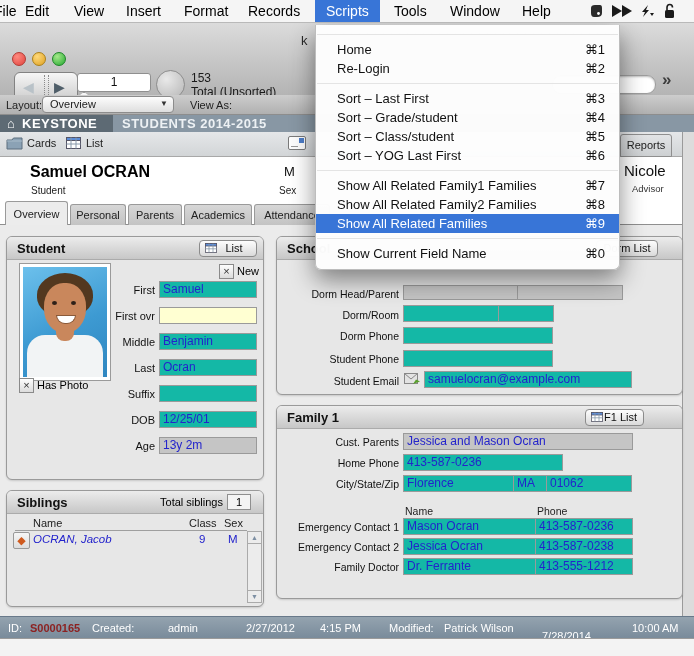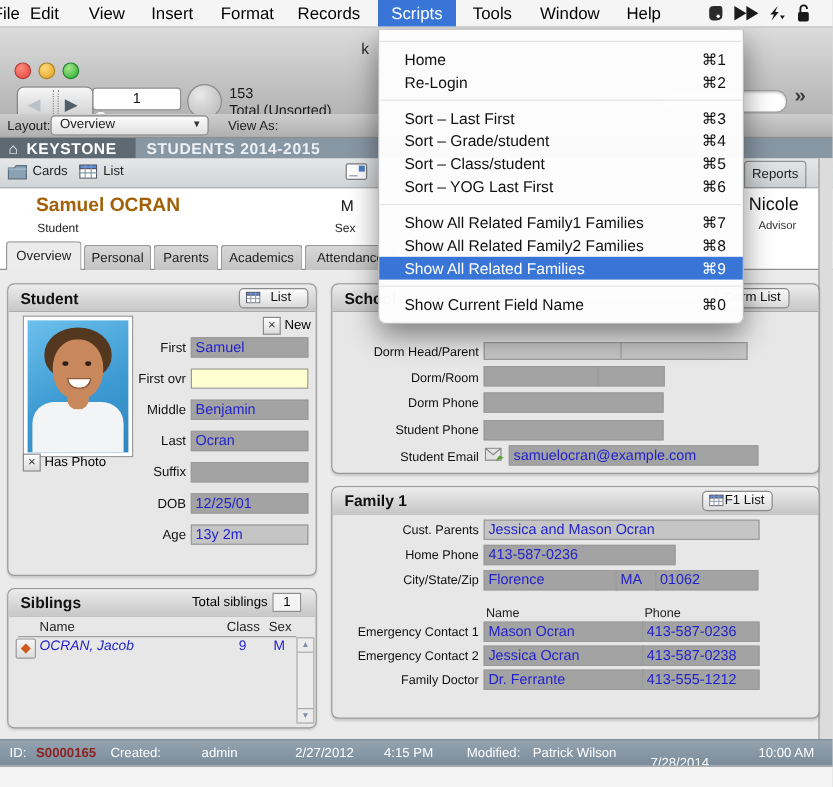--- a/index.html
+++ b/index.html
@@ -37,21 +37,21 @@
     font-size:11px;text-align:center;line-height:20px;color:#222;z-index:5;}
   .tab.active{top:201px;height:23px;background:#ececec;line-height:24px;z-index:6;}
   
   .panel{position:absolute;background:#e7e7e7;border:1px solid #9a9a9a;border-radius:6px;
     box-shadow:0 1px 2px rgba(0,0,0,0.15);}
   .phead{position:absolute;left:0;top:0;right:0;height:22px;border-radius:5px 5px 0 0;
     background:linear-gradient(#ececec,#c7c7c7);border-bottom:1px solid #ababab;}
   .ptitle{position:absolute;left:10px;top:4px;font-size:13px;font-weight:bold;color:#111;}
   .btn{position:absolute;background:linear-gradient(#fdfdfd,#dadada);border:1px solid #8b8b8b;
     border-radius:4px;font-size:11px;color:#111;text-align:center;}
-  .fld{position:absolute;background:#a3a3a3;border:1px solid #9a9a9a;font-size:12px;
+  .fld{position:absolute;background:#14b8a6;border:1px solid #9a9a9a;font-size:12px;
     color:#2323cc;padding:0 3px;height:15px;line-height:15px;white-space:nowrap;overflow:hidden;}
   .fld.gray{background:#c5c5c5;}
   .fld.yellow{background:#ffffd2;}
   .lbl{position:absolute;font-size:11px;color:#111;text-align:right;white-space:nowrap;}
   .lbl-s{font-size:10.5px;}
   .chk{position:absolute;width:13px;height:13px;background:linear-gradient(#fdfdfd,#dcdcdc);
     border:1px solid #8a8a8a;text-align:center;line-height:12px;font-size:11px;color:#333;}
   #statusbar{position:absolute;left:0;top:616px;width:694px;height:22px;
     background:linear-gradient(#94a3af,#788a9a);border-top:1px solid #68798a;
     font-size:11px;color:#fff;}
@@ -140,21 +140,21 @@
     </svg>
     <span class="abs" style="left:86px;top:5px;">List</span>
     <div class="abs" style="left:288px;top:4px;width:16px;height:12px;background:#fdfdfd;border:1px solid #7a7a7a;border-radius:2px;">
       <div class="abs" style="right:1px;top:1px;width:5px;height:5px;background:#4d7dc8;"></div>
       <div class="abs" style="left:2px;bottom:2px;width:7px;height:1px;background:#999;"></div>
     </div>
     <div class="abs" style="left:620px;top:2px;width:50px;height:21px;background:linear-gradient(#e2e4e6,#cdd0d2);border:1px solid #8f8f8f;border-radius:3px 3px 0 0;text-align:center;line-height:21px;">Reports</div>
   </div>
 
   <div id="recheader">
-    <div class="abs" style="left:30px;top:6px;font-size:16px;font-weight:bold;color:#a16207;">Samuel OCRAN</div>
+    <div class="abs" style="left:30px;top:6px;font-size:16px;font-weight:bold;color:#000000;">Samuel OCRAN</div>
     <div class="abs" style="left:31px;top:28px;font-size:10px;color:#222;">Student</div>
     <div class="abs" style="left:284px;top:7px;font-size:13px;color:#111;">M</div>
     <div class="abs" style="left:279px;top:28px;font-size:10px;color:#222;">Sex</div>
     <div class="abs" style="left:624px;top:5px;font-size:15px;color:#111;">Nicole</div>
     <div class="abs" style="left:632px;top:26px;font-size:9.5px;color:#333;">Advisor</div>
   </div>
   <div class="abs" style="left:0;top:201px;width:694px;height:23px;background:#fff;"></div>
 
   <div class="tab active" style="left:5px;width:61px;">Overview</div>
   <div class="tab" style="left:70px;width:54px;">Personal</div>

